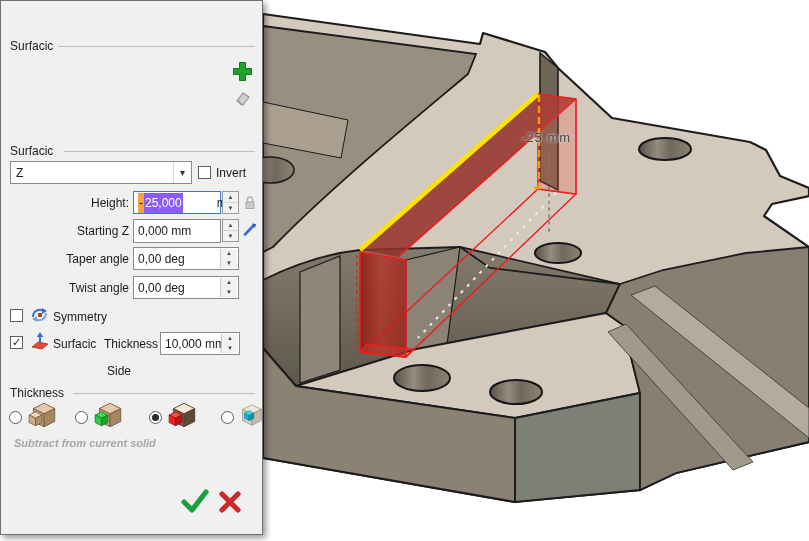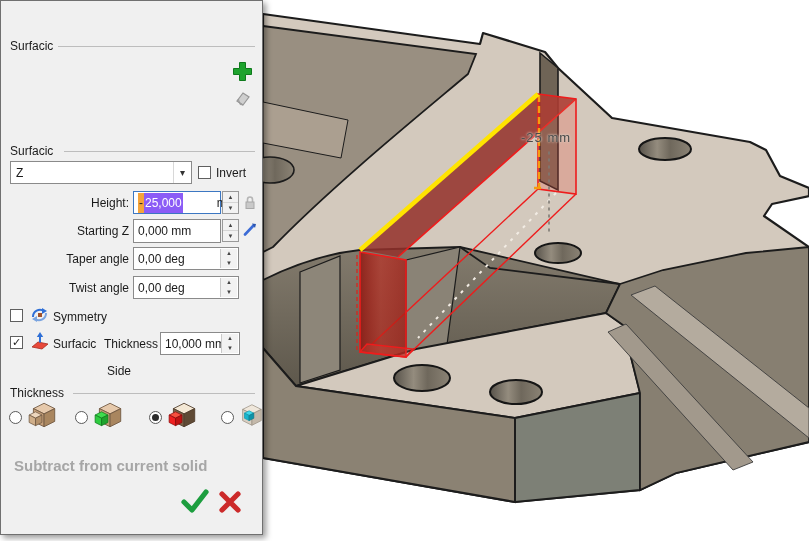--- a/index.html
+++ b/index.html
@@ -34,21 +34,21 @@
           display:flex;flex-direction:column;}
   .inspin span{flex:1;font-size:6px;line-height:9px;text-align:center;color:#444;}
   .combo{position:absolute;background:#fff;border:1px solid #8a8a8a;box-sizing:border-box;display:flex;align-items:center;}
   .combo .val{flex:1;padding-left:5px;}
   .combo .arr{width:17px;text-align:center;color:#333;font-size:10px;border-left:1px solid #d8d8d8;align-self:stretch;
               display:flex;align-items:center;justify-content:center;}
   .checkbox{position:absolute;width:13px;height:13px;background:#fff;border:1px solid #5f5f5f;box-sizing:border-box;
             font-size:11px;line-height:11px;text-align:center;color:#1b1b1b;font-weight:bold;}
   .radio{position:absolute;width:13px;height:13px;border:1px solid #5a5a5a;border-radius:50%;background:#fff;box-sizing:border-box;}
   .radio.checked::after{content:"";position:absolute;left:2px;top:2px;width:7px;height:7px;border-radius:50%;background:#2b2b2b;}
-  #opdesc{position:absolute;left:13px;top:456px;font-weight:bold;color:#a6a6a6;font-size:15px;}
+  #opdesc{position:absolute;left:13px;top:436px;font-style:italic;font-weight:bold;color:#a6a6a6;font-size:11px;}
   .hl-sign{background:#f5a43a;color:#222;padding:3px 1px;}
   .hl-num{background:#8b5cf6;color:#fff;padding:3px 1px;}
   .unit{padding-left:2px;margin-left:32px;}
   svg{display:block;}
 </style>
 </head>
 <body>
 
 <div id="viewport">
   <svg width="809" height="541" viewBox="0 0 809 541">

